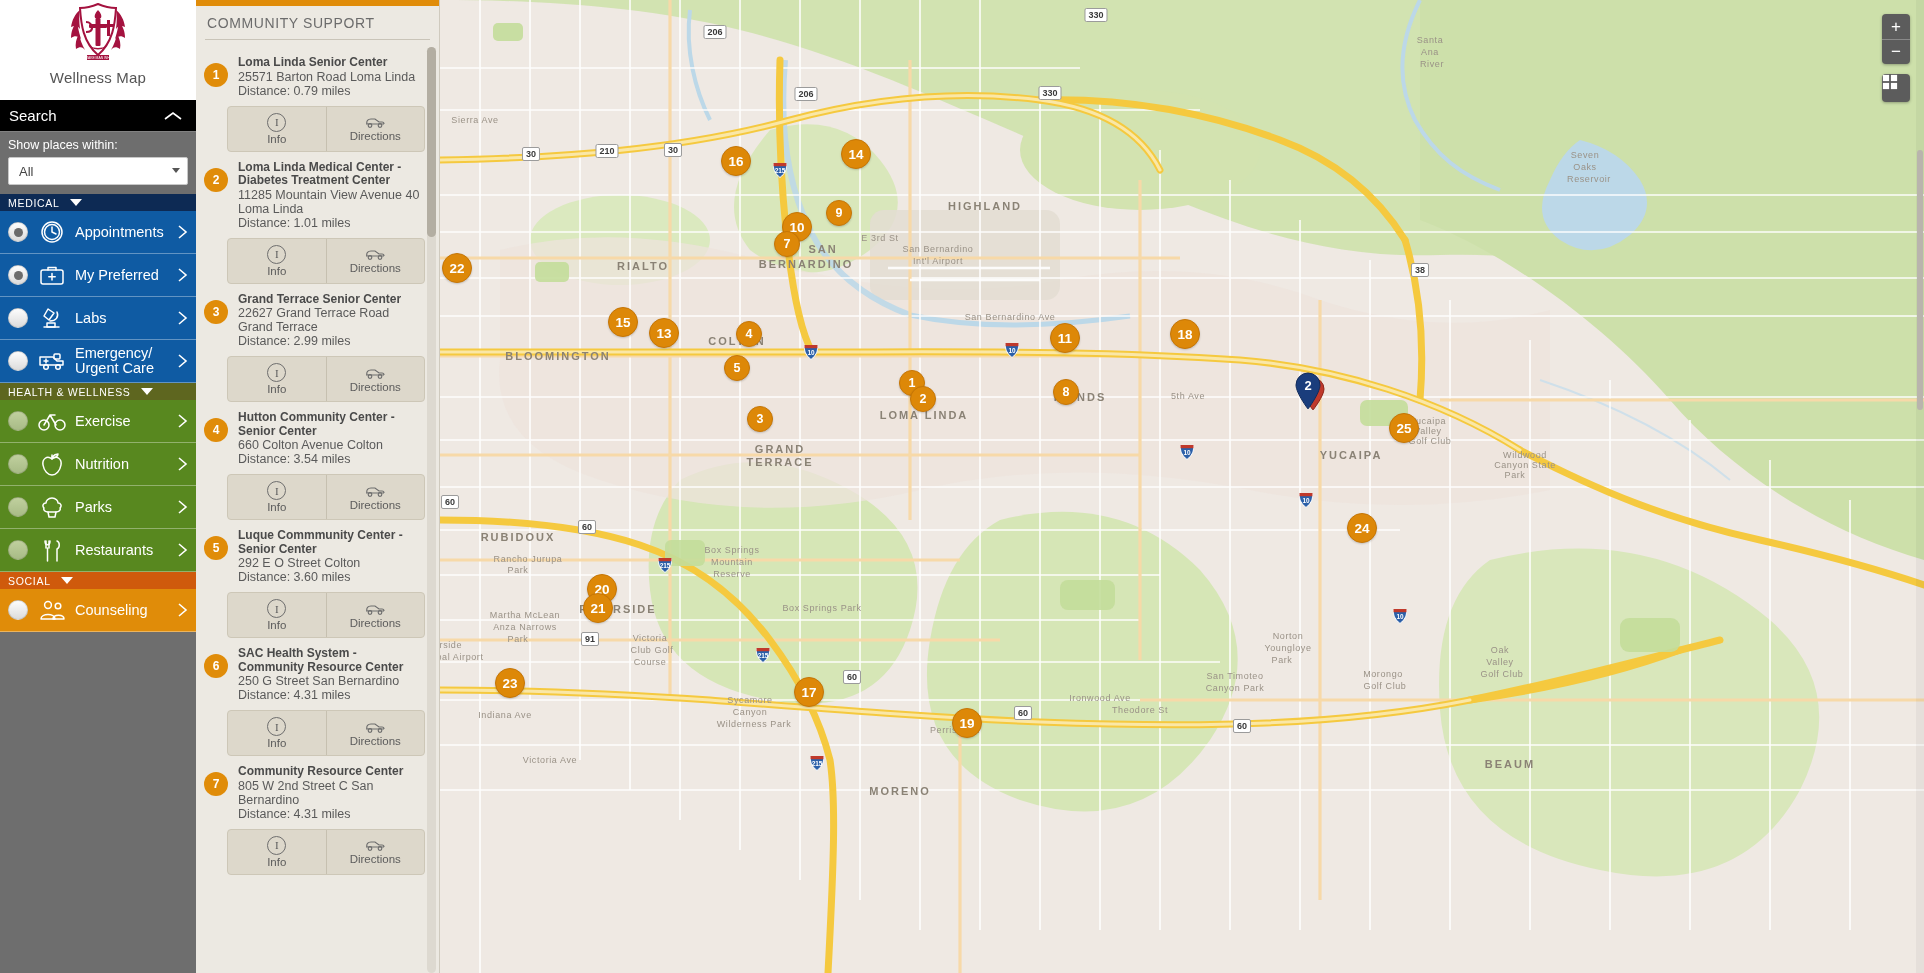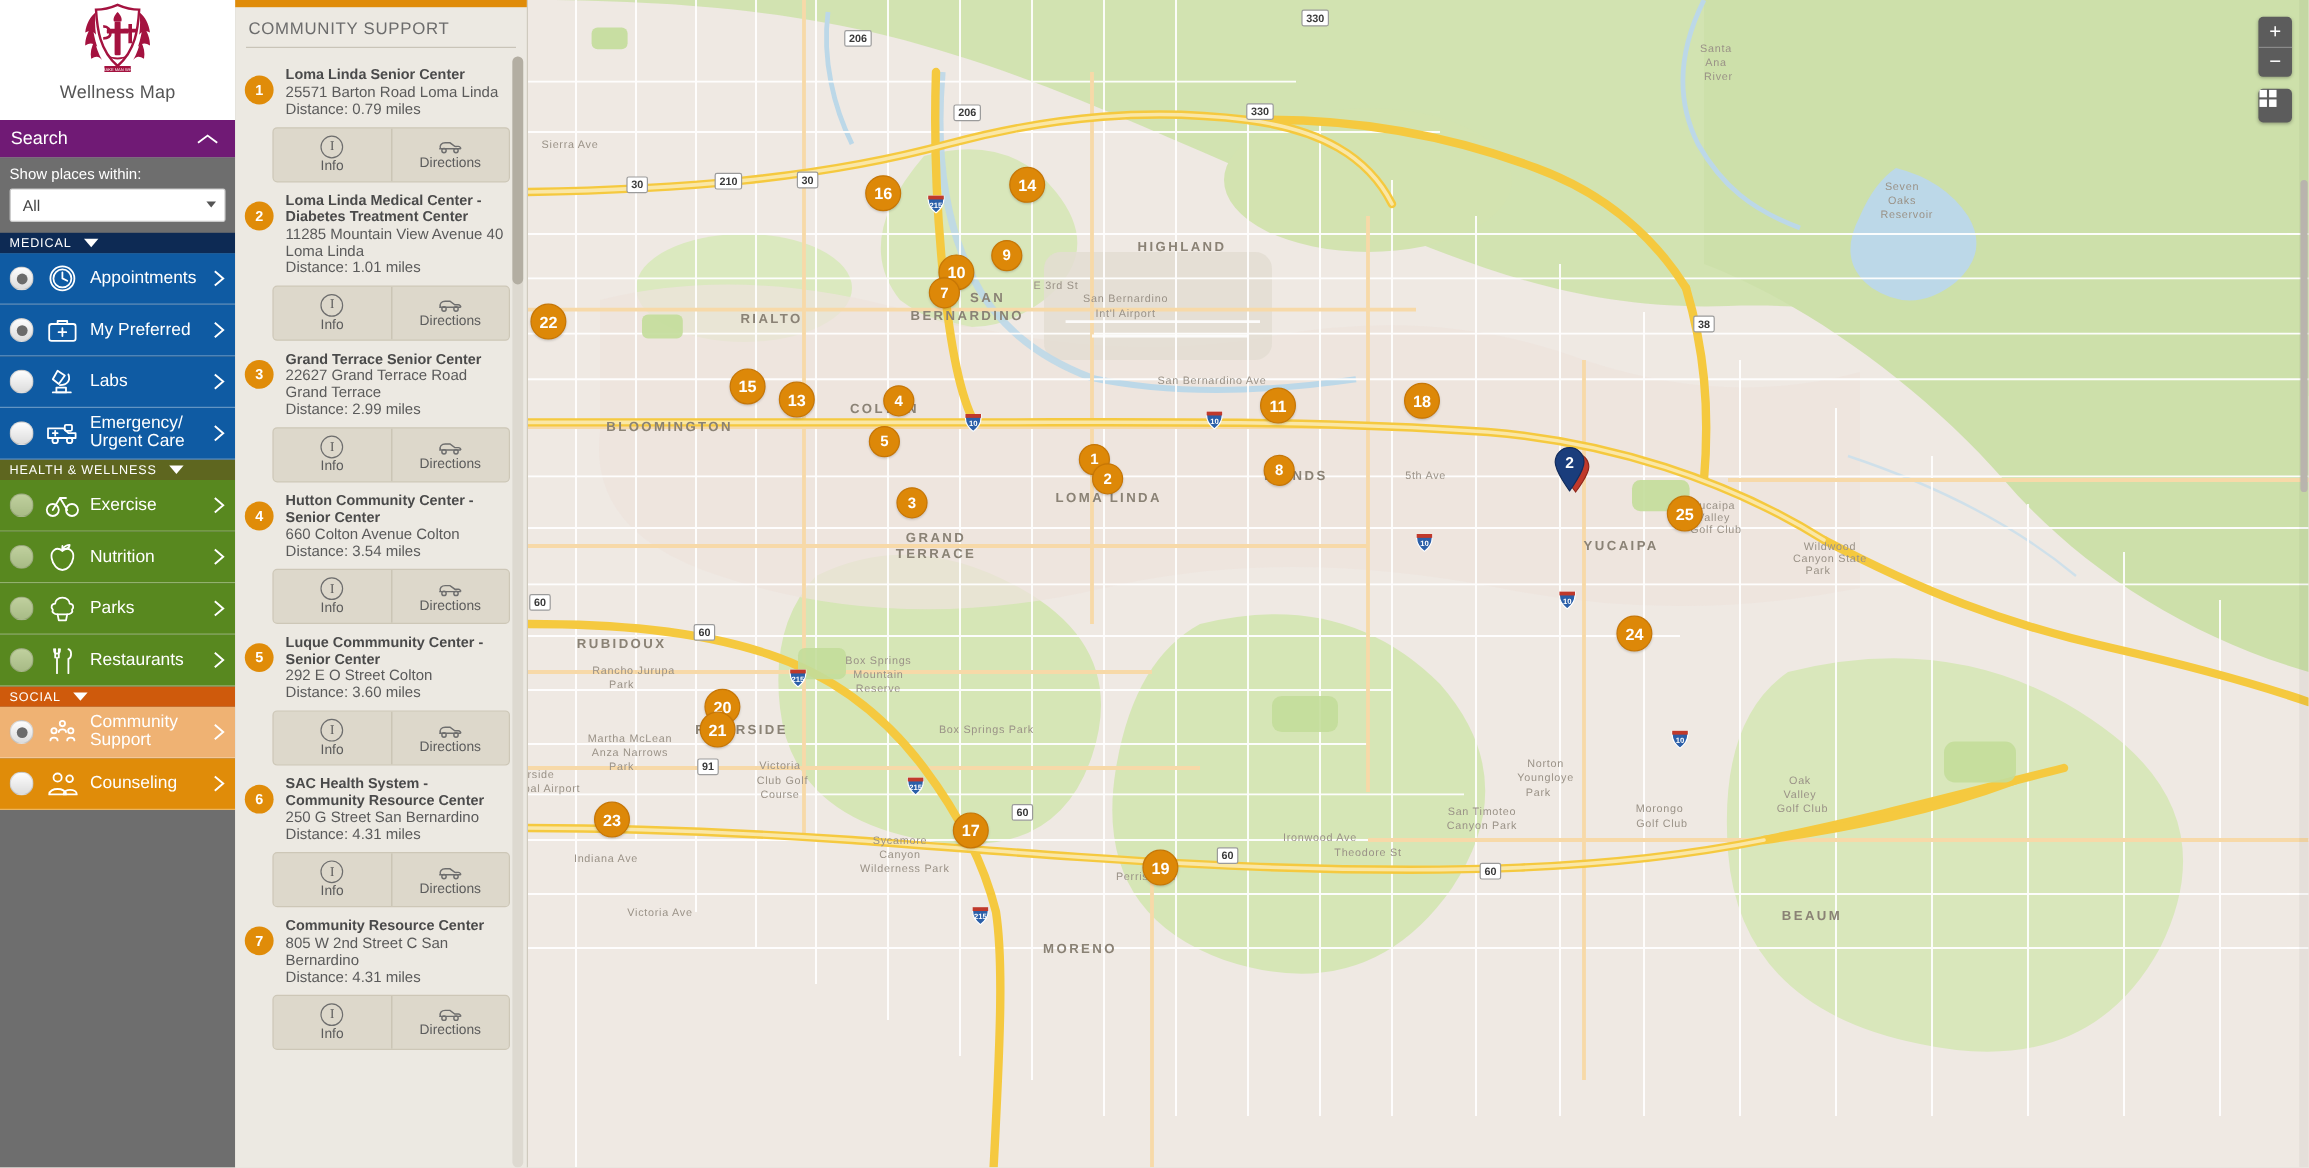--- a/index.html
+++ b/index.html
@@ -25,21 +25,21 @@
     display: flex; flex-direction: column;
     align-items: center; justify-content: flex-start;
     padding-top: 2px;
   }
   .crest { width: 58px; height: 66px; display:block; }
   .brand-title {
     font-size: 15px; color: #555; letter-spacing: .2px;
     margin-top: 1px;
   }
   .search-bar {
-    height: 32px; background: #701a75;
+    height: 32px; background: #000000;
     display: flex; align-items: center; justify-content: space-between;
     padding: 0 12px 0 9px;
     border-bottom: 1px solid #818181;
   }
   .search-bar span { color: #fff; font-size: 15px; }
   .chev-up { width: 22px; height: 12px; }
   .filter-block { background: #6e6e6e; padding: 6px 8px 9px 8px; }
   .filter-label { color: #fff; font-size: 12.5px; margin-bottom: 5px; display:block;}
   .select-wrap { position: relative; }
   .select-box {
@@ -363,35 +363,20 @@
             <path d="M20 5 c3 1 3 7 0 8 V25" fill="none" stroke="#ffffff" stroke-width="1.5" stroke-linecap="round" stroke-linejoin="round"></path>
           </svg>
           <span class="nav-label">Restaurants</span>
           <svg class="nav-arrow" viewBox="0 0 18 20">
             <polyline points="5,4 12,10 5,16" fill="none" stroke="#ffffff" stroke-width="1.6"></polyline>
           </svg>
         </div>
         <div class="group-header gh-social">
           <span>SOCIAL</span>
           <span class="tri"></span>
-        </div>
-        <div class="nav-item nav-social-active">
-          <span class="toggle on"></span>
-          <svg class="nav-icon" viewBox="0 0 30 28">
-            <circle cx="15" cy="7" r="2.2" fill="none" stroke="#ffffff" stroke-width="1.5" stroke-linecap="round" stroke-linejoin="round"></circle>
-            <path d="M12 14 c0 -3 6 -3 6 0" fill="none" stroke="#ffffff" stroke-width="1.5" stroke-linecap="round" stroke-linejoin="round"></path>
-            <circle cx="8" cy="13" r="2.2" fill="none" stroke="#ffffff" stroke-width="1.5" stroke-linecap="round" stroke-linejoin="round"></circle>
-            <path d="M5 21 c0 -3 6 -3 6 0" fill="none" stroke="#ffffff" stroke-width="1.5" stroke-linecap="round" stroke-linejoin="round"></path>
-            <circle cx="22" cy="13" r="2.2" fill="none" stroke="#ffffff" stroke-width="1.5" stroke-linecap="round" stroke-linejoin="round"></circle>
-            <path d="M19 21 c0 -3 6 -3 6 0" fill="none" stroke="#ffffff" stroke-width="1.5" stroke-linecap="round" stroke-linejoin="round"></path>
-          </svg>
-          <span class="nav-label">Community<br>Support</span>
-          <svg class="nav-arrow" viewBox="0 0 18 20">
-            <polyline points="5,4 12,10 5,16" fill="none" stroke="#ffffff" stroke-width="1.6"></polyline>
-          </svg>
         </div>
         <div class="nav-item nav-social">
           <span class="toggle"></span>
           <svg class="nav-icon" viewBox="0 0 30 28">
             <circle cx="11" cy="9" r="3.4" fill="none" stroke="#ffffff" stroke-width="1.5" stroke-linecap="round" stroke-linejoin="round"></circle>
             <path d="M4 23 c0 -6 14 -6 14 0Z" fill="none" stroke="#ffffff" stroke-width="1.5" stroke-linecap="round" stroke-linejoin="round"></path>
             <circle cx="21" cy="10" r="2.8" fill="none" stroke="#ffffff" stroke-width="1.5" stroke-linecap="round" stroke-linejoin="round"></circle>
             <path d="M16 23 c0 -5 11 -5 11 0Z" fill="none" stroke="#ffffff" stroke-width="1.5" stroke-linecap="round" stroke-linejoin="round"></path>
           </svg>
           <span class="nav-label">Counseling</span>

